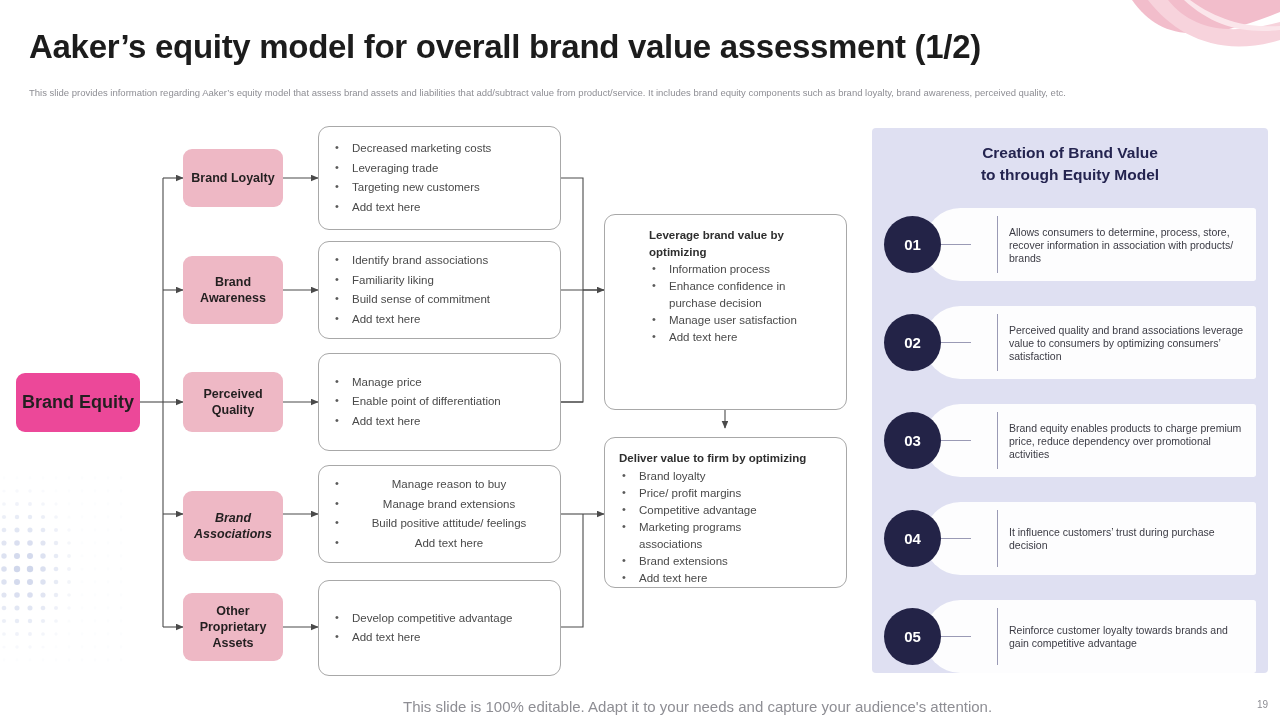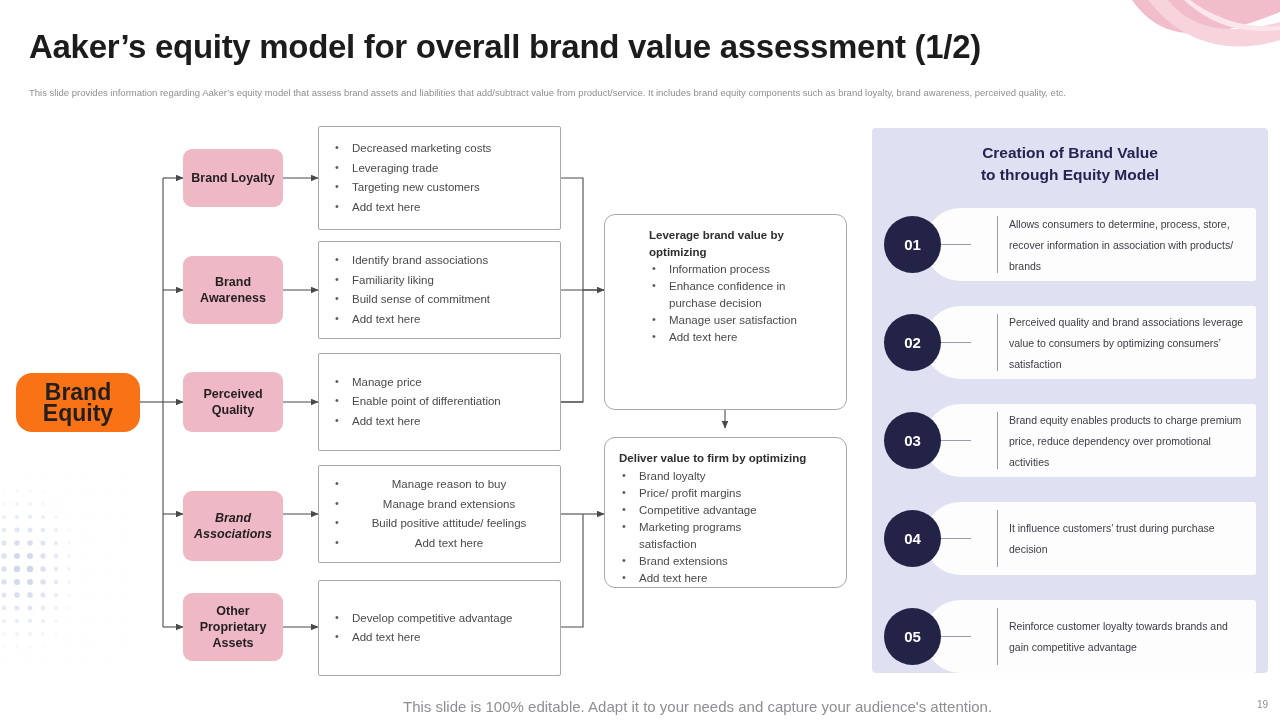--- a/index.html
+++ b/index.html
@@ -47,27 +47,27 @@
     font-size: 9.5px;
     line-height: 13px;
     color: #8e8e94;
   }
 
   
   #root-box {
     position: absolute;
     left: 16px; top: 373px;
     width: 124px; height: 59px;
-    background: #f97316;
-    border-radius: 16px;
+    background: #ec4899;
+    border-radius: 9px;
     display: flex;
     align-items: center;
     justify-content: center;
     text-align: center;
-    font-size: 23px;
+    font-size: 18px;
     font-weight: bold;
     color: #231f20;
     line-height: 21px;
   }
 
   .pill {
     position: absolute;
     left: 183px;
     width: 100px;
     background: #eeb8c5;
@@ -81,21 +81,21 @@
     color: #231f20;
     line-height: 16px;
     padding: 0 4px;
   }
 
   .listbox {
     position: absolute;
     left: 318px;
     width: 243px;
     border: 1px solid #a8a8a8;
-    border-radius: 2px;
+    border-radius: 11px;
     background: #fff;
     display: flex;
     flex-direction: column;
     justify-content: center;
     padding: 0 14px;
   }
   .listbox ul { list-style: none; }
   .listbox li {
     font-size: 11.5px;
     line-height: 19.5px;
@@ -180,21 +180,21 @@
     left: 73px; top: 8px;
     width: 1px; height: 57px;
     background: #9a9ab5;
   }
   .num-card .ctext {
     position: absolute;
     left: 85px; top: 50%;
     transform: translateY(-50%);
     width: 240px;
     font-size: 10.5px;
-    line-height: 21px;
+    line-height: 13px;
     color: #3b3b44;
   }
   .num-circle {
     position: absolute;
     left: 0; top: 8px;
     width: 57px; height: 57px;
     border-radius: 50%;
     background: #232347;
     color: #ffffff;
     display: flex;
@@ -501,21 +501,21 @@
         <li><span>Manage user satisfaction</span></li>
         <li><span>Add text here</span></li>
       </ul>
     </div>
     <div class="midbox" style="top: 437px; height: 151px;">
       <div class="mt">Deliver value to firm by optimizing</div>
       <ul>
         <li><span>Brand loyalty</span></li>
         <li><span>Price/ profit margins</span></li>
         <li><span>Competitive advantage</span></li>
-        <li><span>Marketing programs</span><span class="cont">satisfaction</span></li>
+        <li><span>Marketing programs</span><span class="cont">associations</span></li>
         <li><span>Brand extensions</span></li>
         <li><span>Add text here</span></li>
       </ul>
     </div>
   </div>
 
 <div id="right-panel">
   <div id="panel-title">
     <div>Creation of Brand Value</div>
     <div>to through Equity Model</div>

